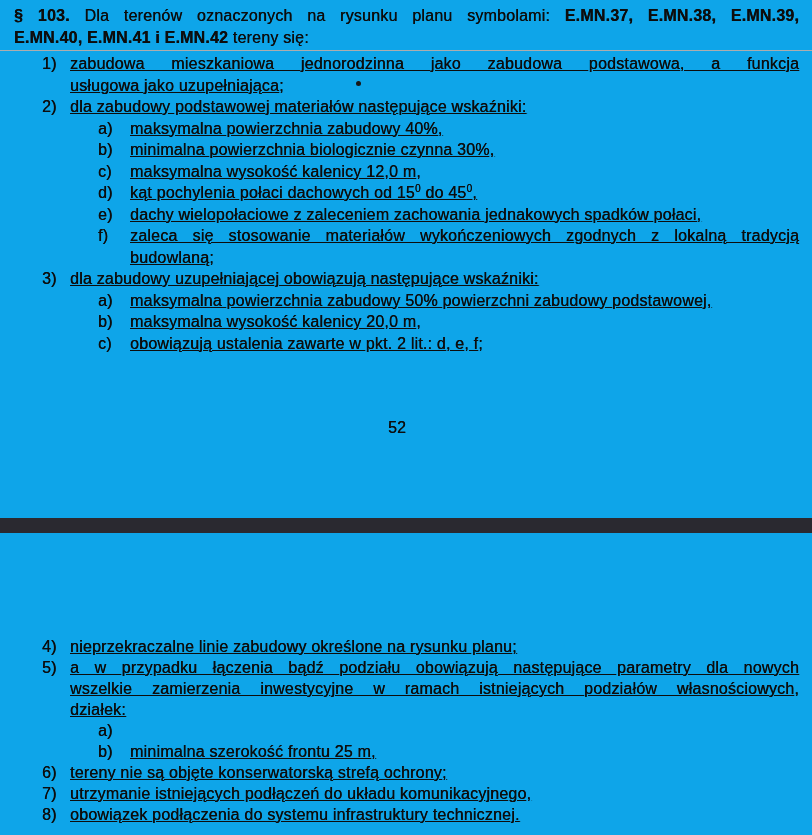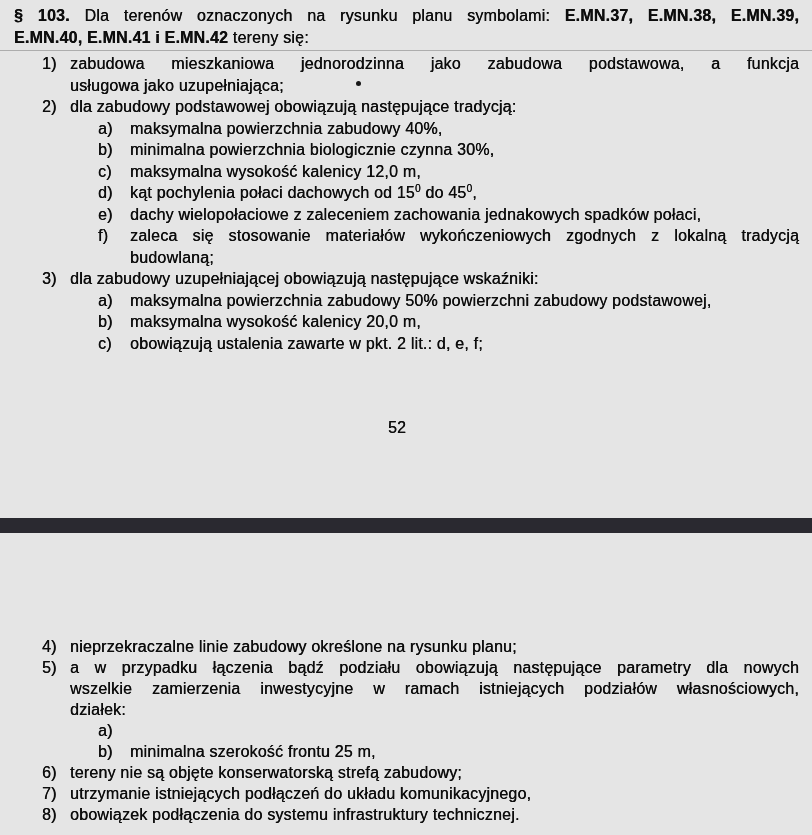--- a/index.html
+++ b/index.html
@@ -1,20 +1,20 @@
 <!DOCTYPE html>
 <html><head>
 <meta charset="utf-8">
 <style>
   html, body { margin: 0; padding: 0; background: #ffffff; }
   .scan {
     position: relative;
     width: 812px;
     height: 835px;
-    background: #e5e5e5;
+    background: #0ea5e9;
     font-family: "Liberation Sans", sans-serif;
     font-size: 16px;
     line-height: 21.5px;
     color: #0d0d0d;
     overflow: hidden;
     letter-spacing: 0.2px;
     text-shadow: 0.3px 0 0 currentColor;
   }
   b { font-weight: 700; }
   sup { font-size: 10px; line-height: 0; vertical-align: super; }
@@ -28,21 +28,21 @@
   }
 
   .list { position: absolute; left: 42px; right: 13px; }
   .top-list { top: 53px; }
   .bottom-list { top: 636px; line-height: 21px; }
 
   .row { display: flex; align-items: flex-start; }
   .num { flex: 0 0 28px; }
   .letter { flex: 0 0 32px; }
   .sub { padding-left: 56px; }
-  .body { flex: 1 1 auto; min-width: 0; }
+  .body { flex: 1 1 auto; min-width: 0; text-decoration: underline; }
   .nw { white-space: nowrap; }
 
   .pagenum {
     position: absolute; top: 417px; left: 0; width: 794px;
     text-align: center;
   }
 
   .dot {
     position: absolute; left: 356px; top: 81px;
     width: 5px; height: 5px; border-radius: 50%;
@@ -72,21 +72,21 @@
     <div class="row">
       <span class="num">1)</span>
       <span class="body">
         <div class="jl">zabudowa mieszkaniowa jednorodzinna jako zabudowa podstawowa, a funkcja</div>
         <div class="nw">usługowa jako uzupełniająca;</div>
       </span>
     </div>
 
     <div class="row">
       <span class="num">2)</span>
-      <span class="body nw">dla zabudowy podstawowej obowiązują następujące tradycją:</span>
+      <span class="body nw">dla zabudowy podstawowej materiałów następujące wskaźniki:</span>
     </div>
 
     <div class="row sub">
       <span class="letter">a)</span>
       <span class="body nw">maksymalna powierzchnia zabudowy 40%,</span>
     </div>
 
     <div class="row sub">
       <span class="letter">b)</span>
       <span class="body nw">minimalna powierzchnia biologicznie czynna 30%,</span>
@@ -163,21 +163,21 @@
       <span class="letter">a)</span>
     </div>
 
     <div class="row sub">
       <span class="letter">b)</span>
       <span class="body nw">minimalna szerokość frontu 25 m,</span>
     </div>
 
     <div class="row">
       <span class="num">6)</span>
-      <span class="body nw">tereny nie są objęte konserwatorską strefą zabudowy;</span>
+      <span class="body nw">tereny nie są objęte konserwatorską strefą ochrony;</span>
     </div>
 
     <div class="row">
       <span class="num">7)</span>
       <span class="body nw">utrzymanie istniejących podłączeń do układu komunikacyjnego,</span>
     </div>
 
     <div class="row">
       <span class="num">8)</span>
       <span class="body nw">obowiązek podłączenia do systemu infrastruktury technicznej.</span>

